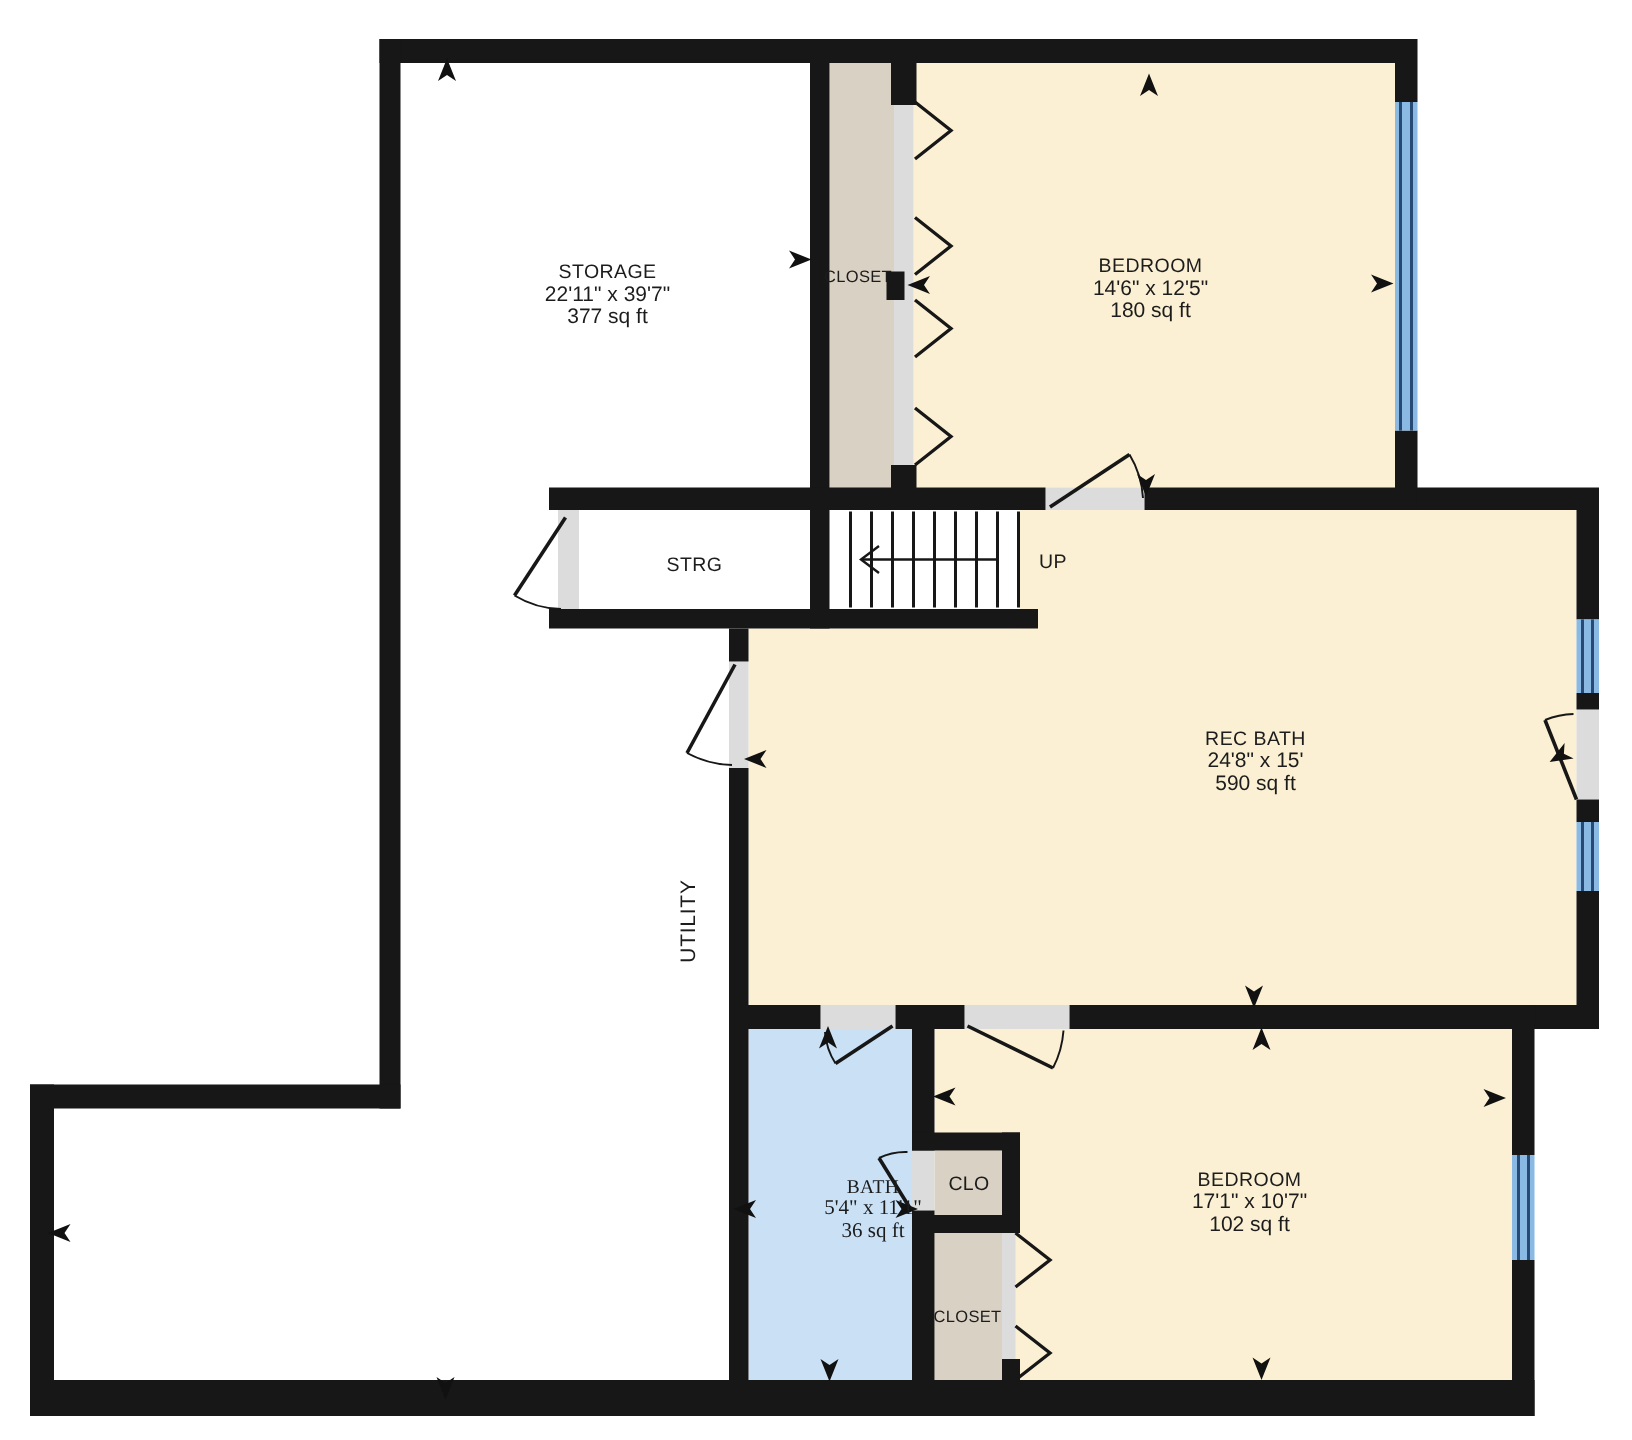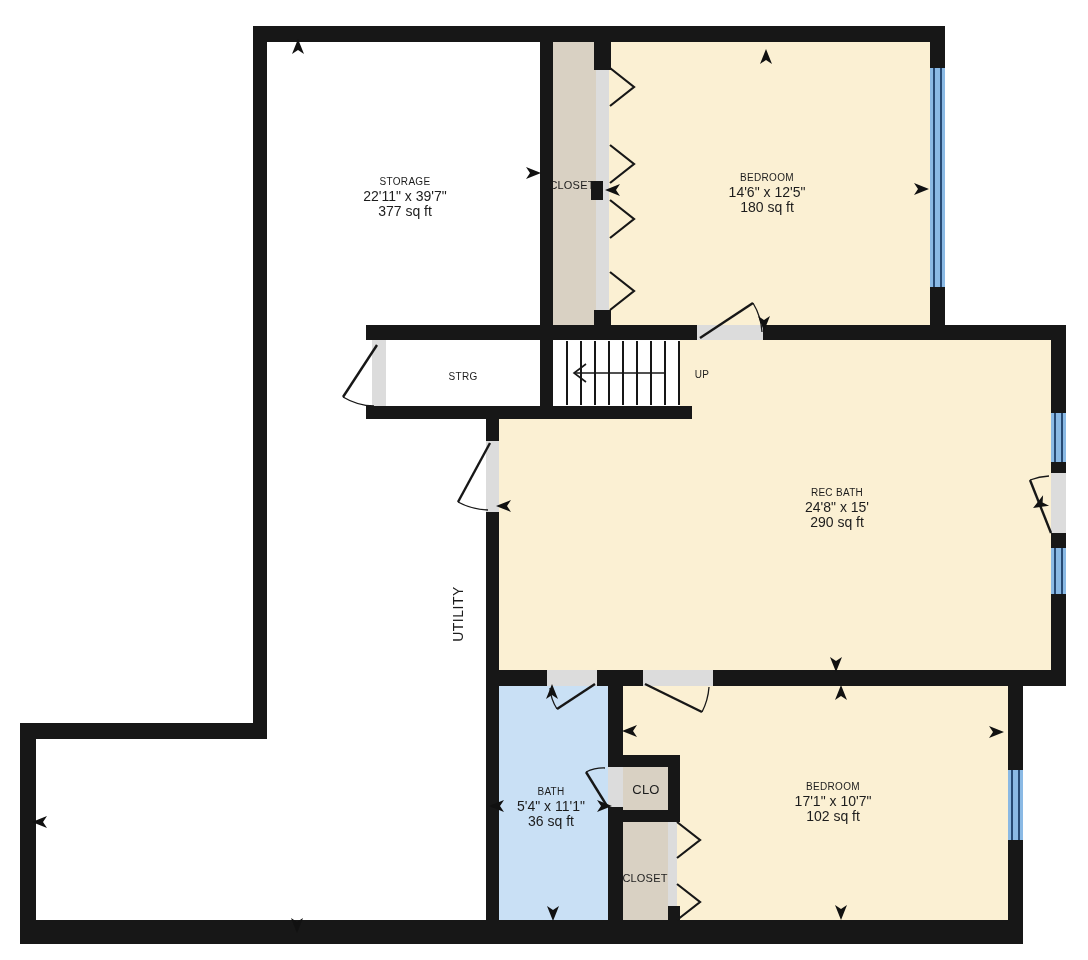--- a/index.html
+++ b/index.html
@@ -8,21 +8,21 @@
   .wall{position:absolute;background:#171717;}
   .room{position:absolute;}
   .fill-cream{background:#fbf0d3;}
   .fill-beige{background:#d9d1c3;}
   .fill-blue{background:#c9e0f5;}
   .opening{position:absolute;background:#dcdcdc;}
   .window{position:absolute;background:linear-gradient(90deg,
       #8ab9e4 0 3px,#274a74 3px 5px,#8ab9e4 5px 10px,#274a74 10px 12px,#8ab9e4 12px 15px);}
   .lbl{position:absolute;transform:translate(-50%,-50%);text-align:center;
        font-size:14px;line-height:15px;white-space:nowrap;}
-  .lbl .nm{font-size:10px;letter-spacing:.3px;}
+  .lbl .nm{font-size:13px;letter-spacing:.3px;}
   .lbl-sm{position:absolute;transform:translate(-50%,-50%);font-size:11px;letter-spacing:.2px;white-space:nowrap;}
   .lbl-md{position:absolute;transform:translate(-50%,-50%);font-size:13px;letter-spacing:.2px;white-space:nowrap;}
   .lbl-rot{position:absolute;transform:translate(-50%,-50%) rotate(-90deg);font-size:14px;
            letter-spacing:.5px;white-space:nowrap;}
   svg.overlay{position:absolute;left:0;top:0;width:1088px;height:960px;pointer-events:none;}
 </style>
 </head>
 <body>
 
 <div id="plan">
@@ -193,26 +193,26 @@
     <div class="nm">STRG</div>
   </div>
 
   <div class="lbl" style="left:702px;top:374px;">
     <div class="nm">UP</div>
   </div>
 
   <div class="lbl" style="left:837px;top:507px;">
     <div class="nm">REC BATH</div>
     <div>24'8" x 15'</div>
-    <div>290 sq ft</div>
+    <div>590 sq ft</div>
   </div>
 
   <div class="lbl-rot" style="left:458px;top:614px;">UTILITY</div>
 
-  <div class="lbl" style="left:551px;top:806px;">
+  <div class="lbl" style="left:582px;top:806px;font-family:Liberation Serif, serif;">
     <div class="nm">BATH</div>
     <div>5'4" x 11'1"</div>
     <div>36 sq ft</div>
   </div>
 
   <div class="lbl-md" style="left:646px;top:789px;">CLO</div>
 
   <div class="lbl-sm" style="left:645px;top:878px;">CLOSET</div>
 
   <div class="lbl" style="left:833px;top:801px;">

